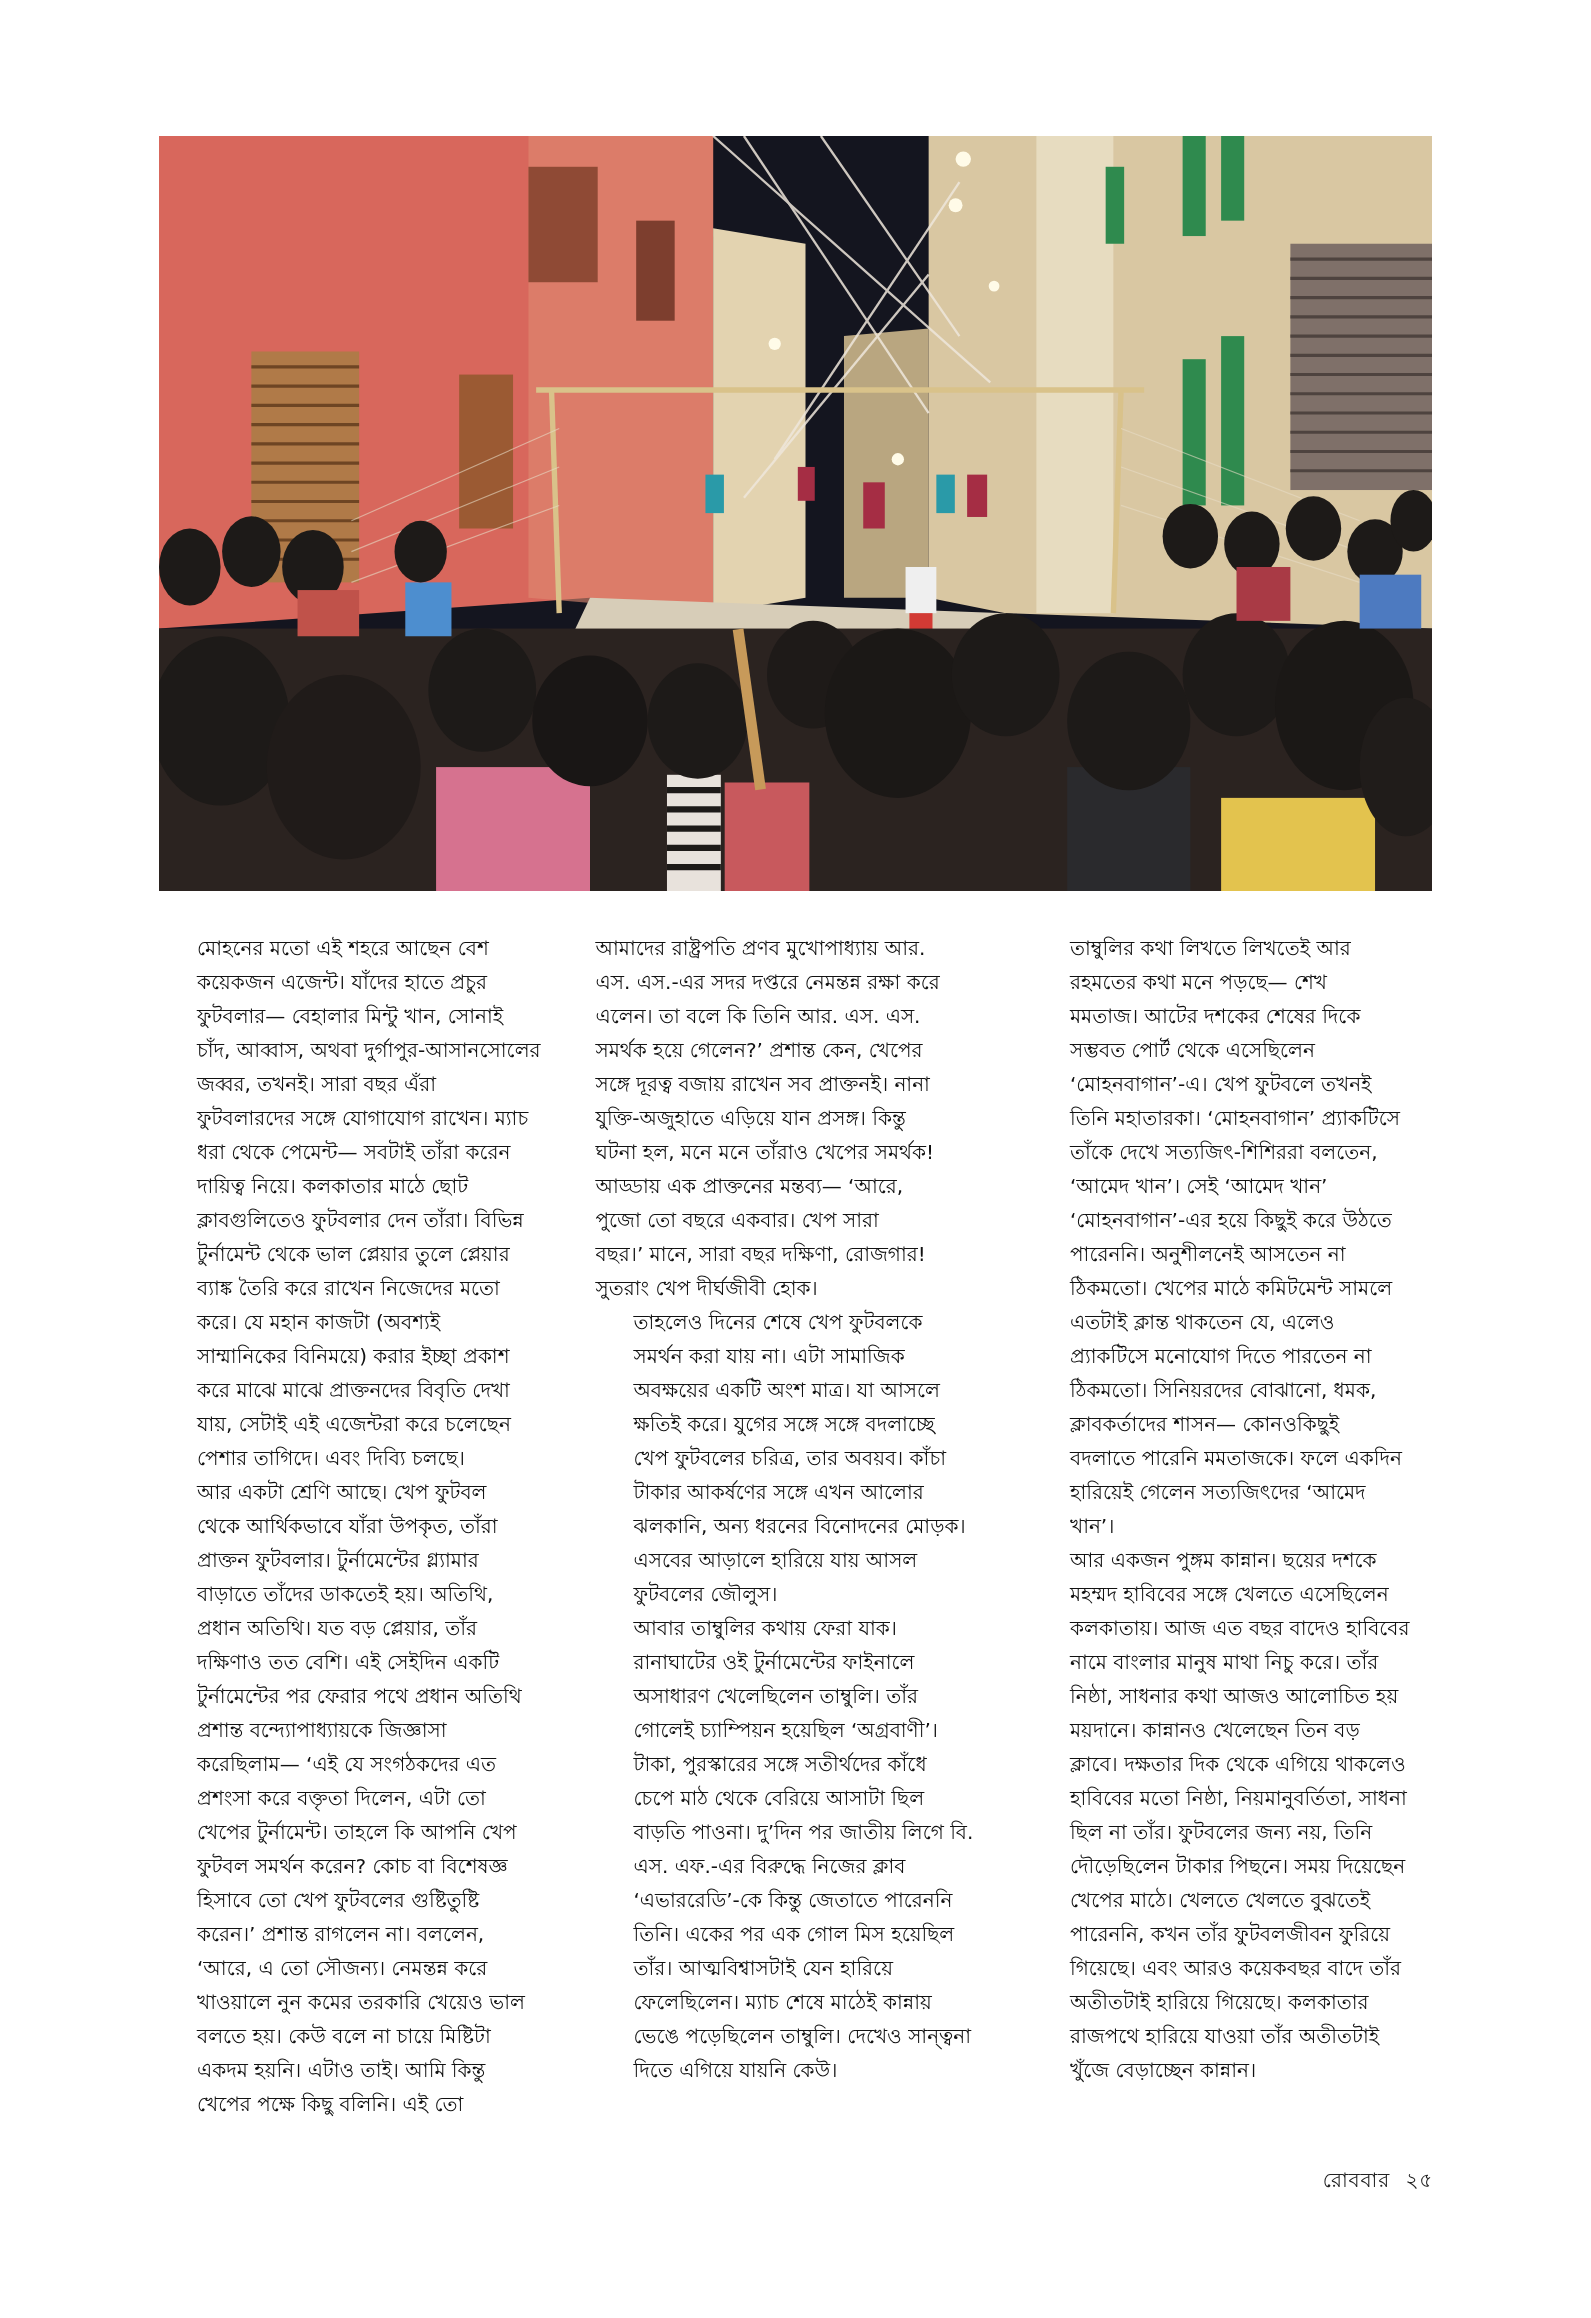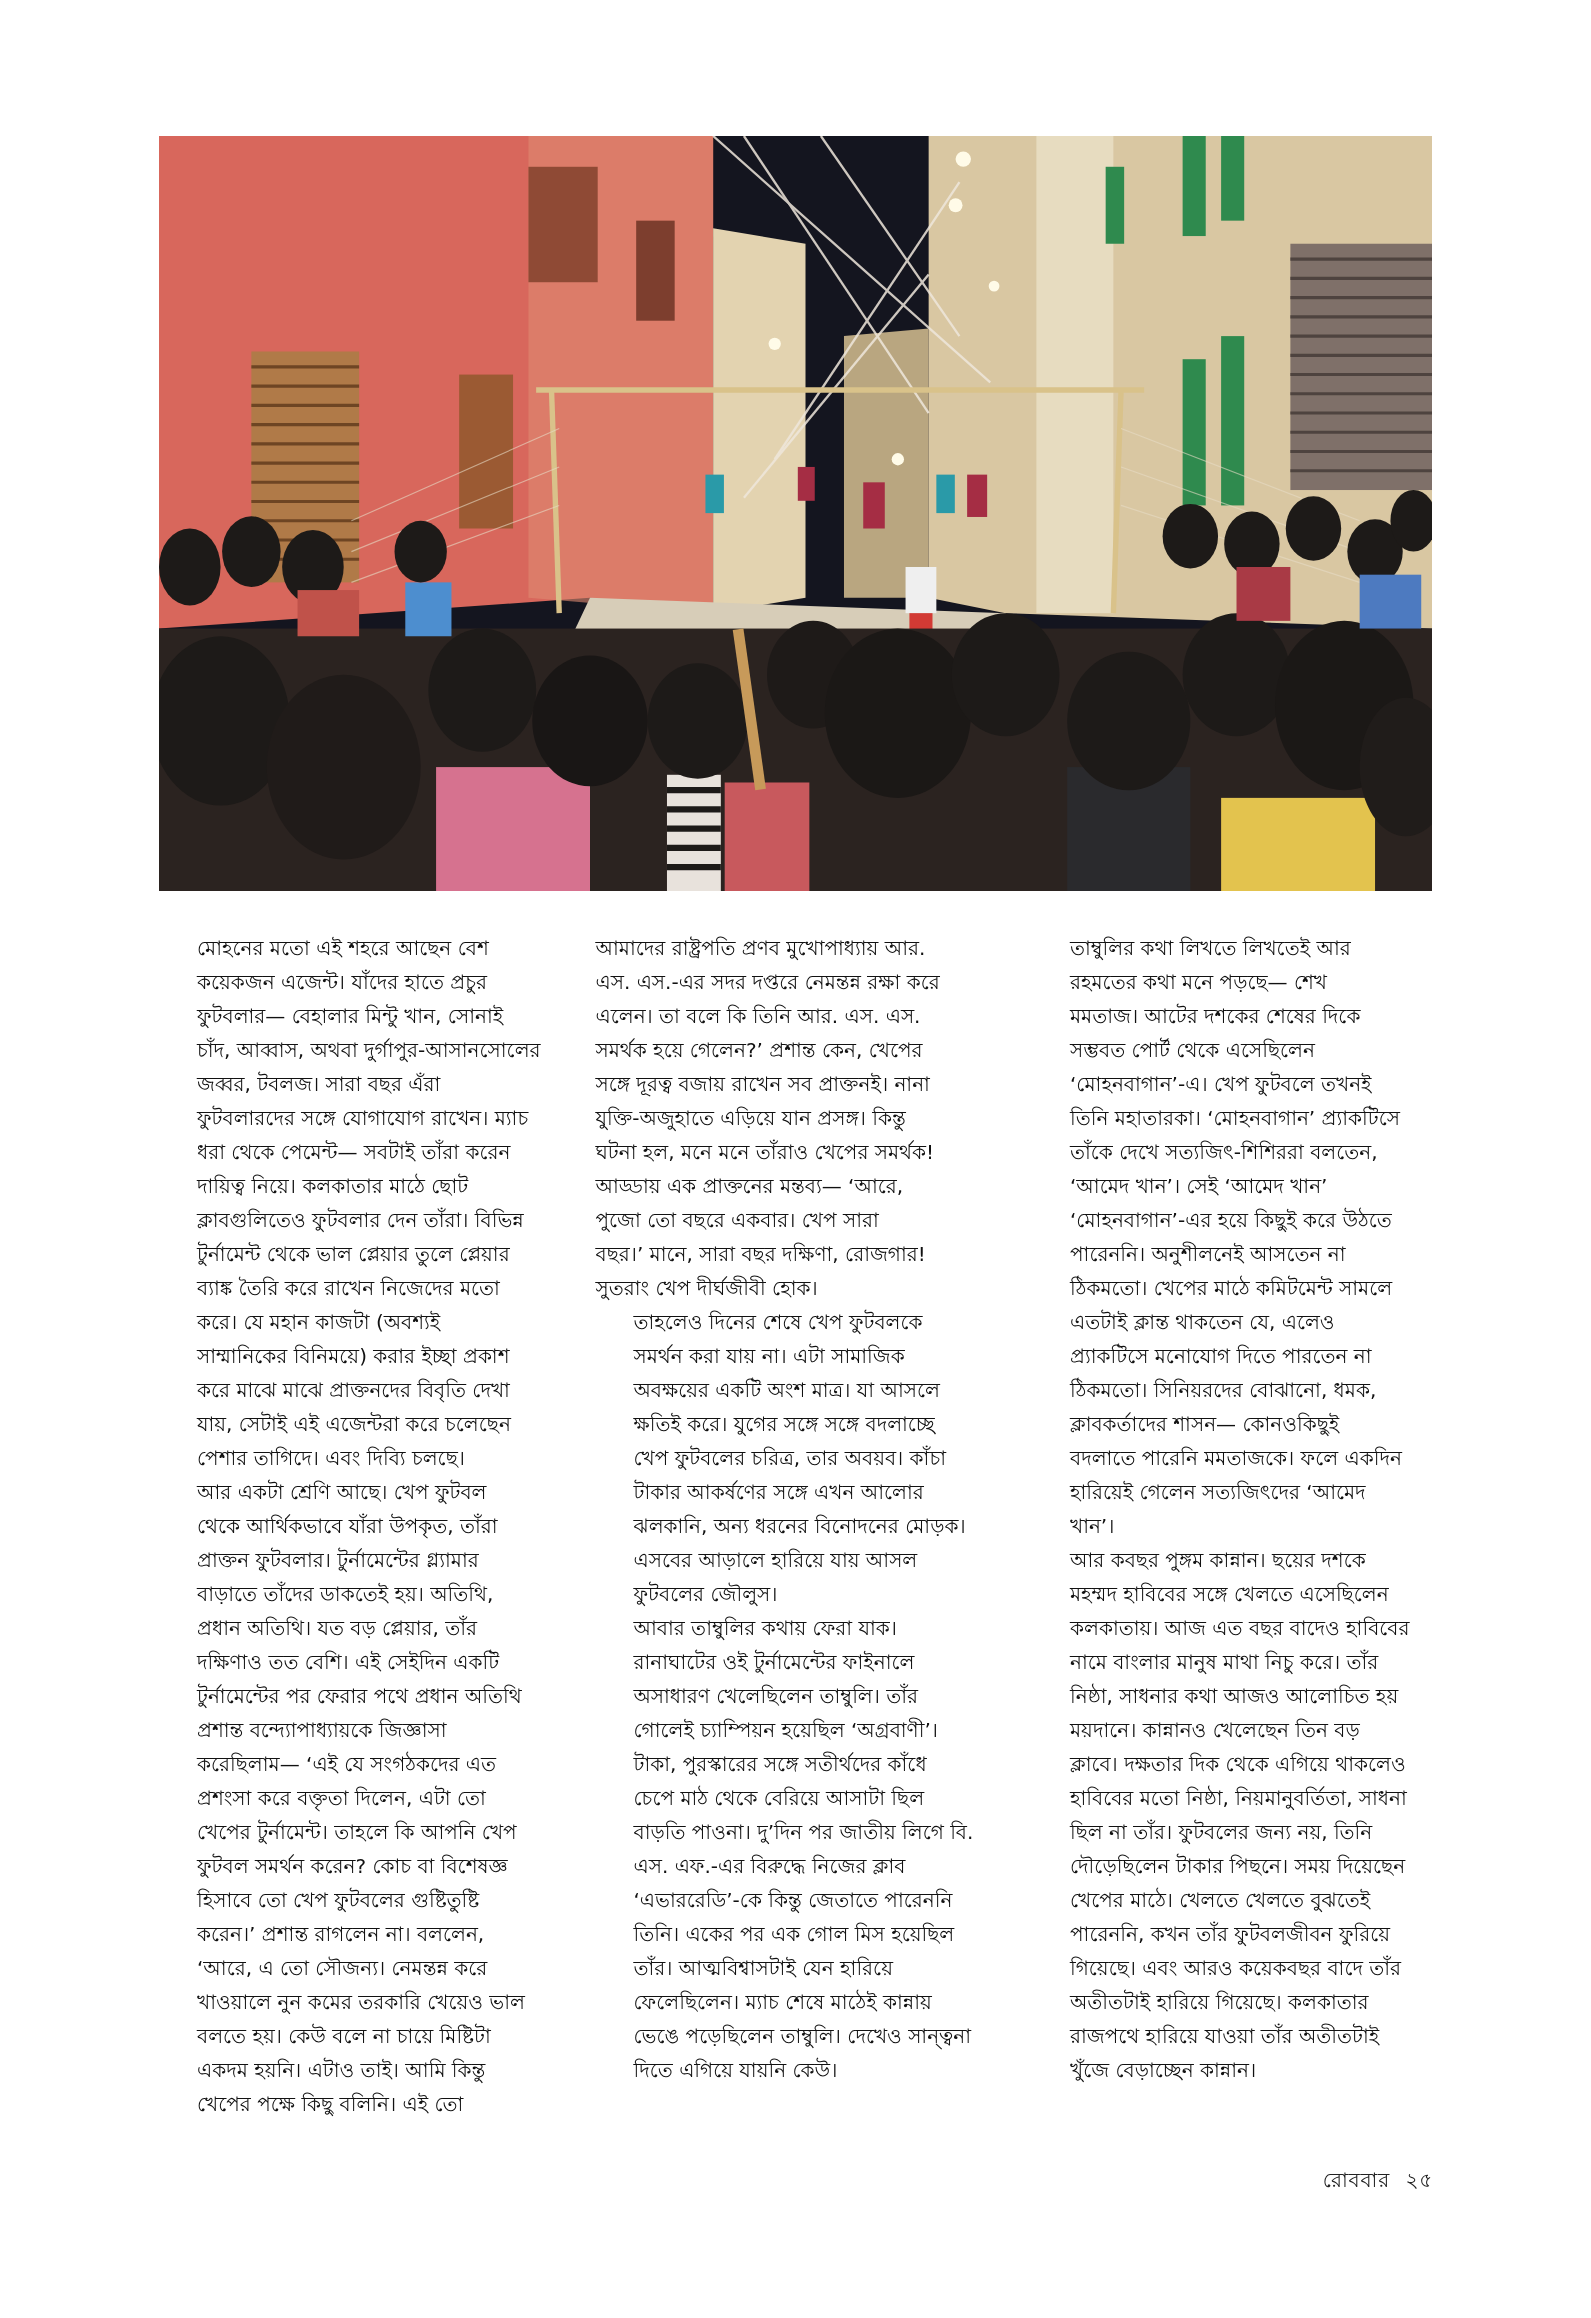--- a/index.html
+++ b/index.html
@@ -182,21 +182,21 @@
   </svg>
 </div>
 
 <div class="columns">
   <div class="col">
       <p class="indent">
         <span class="line">মোহনের মতো এই শহরে আছেন বেশ</span>
         <span class="line">কয়েকজন এজেন্ট। যাঁদের হাতে প্রচুর</span>
         <span class="line">ফুটবলার— বেহালার মিন্টু খান, সোনাই</span>
         <span class="line">চাঁদ, আব্বাস, অথবা দুর্গাপুর-আসানসোলের</span>
-        <span class="line">জব্বর, টবলজ। সারা বছর এঁরা</span>
+        <span class="line">জব্বর, তখনই। সারা বছর এঁরা</span>
         <span class="line">ফুটবলারদের সঙ্গে যোগাযোগ রাখেন। ম্যাচ</span>
         <span class="line">ধরা থেকে পেমেন্ট— সবটাই তাঁরা করেন</span>
         <span class="line">দায়িত্ব নিয়ে। কলকাতার মাঠে ছোট</span>
         <span class="line">ক্লাবগুলিতেও ফুটবলার দেন তাঁরা। বিভিন্ন</span>
         <span class="line">টুর্নামেন্ট থেকে ভাল প্লেয়ার তুলে প্লেয়ার</span>
         <span class="line">ব্যাঙ্ক তৈরি করে রাখেন নিজেদের মতো</span>
         <span class="line">করে। যে মহান কাজটা (অবশ্যই</span>
         <span class="line">সাম্মানিকের বিনিময়ে) করার ইচ্ছা প্রকাশ</span>
         <span class="line">করে মাঝে মাঝে প্রাক্তনদের বিবৃতি দেখা</span>
         <span class="line">যায়, সেটাই এই এজেন্টরা করে চলেছেন</span>
@@ -281,21 +281,21 @@
         <span class="line">ঠিকমতো। খেপের মাঠে কমিটমেন্ট সামলে</span>
         <span class="line">এতটাই ক্লান্ত থাকতেন যে, এলেও</span>
         <span class="line">প্র্যাকটিসে মনোযোগ দিতে পারতেন না</span>
         <span class="line">ঠিকমতো। সিনিয়রদের বোঝানো, ধমক,</span>
         <span class="line">ক্লাবকর্তাদের শাসন— কোনওকিছুই</span>
         <span class="line">বদলাতে পারেনি মমতাজকে। ফলে একদিন</span>
         <span class="line">হারিয়েই গেলেন সত্যজিৎদের ‘আমেদ</span>
         <span class="line">খান’।</span>
       </p>
       <p class="indent">
-        <span class="line">আর কবছর পুঙ্গম কান্নান। ছয়ের দশকে</span>
+        <span class="line">আর একজন পুঙ্গম কান্নান। ছয়ের দশকে</span>
         <span class="line">মহম্মদ হাবিবের সঙ্গে খেলতে এসেছিলেন</span>
         <span class="line">কলকাতায়। আজ এত বছর বাদেও হাবিবের</span>
         <span class="line">নামে বাংলার মানুষ মাথা নিচু করে। তাঁর</span>
         <span class="line">নিষ্ঠা, সাধনার কথা আজও আলোচিত হয়</span>
         <span class="line">ময়দানে। কান্নানও খেলেছেন তিন বড়</span>
         <span class="line">ক্লাবে। দক্ষতার দিক থেকে এগিয়ে থাকলেও</span>
         <span class="line">হাবিবের মতো নিষ্ঠা, নিয়মানুবর্তিতা, সাধনা</span>
         <span class="line">ছিল না তাঁর। ফুটবলের জন্য নয়, তিনি</span>
         <span class="line">দৌড়েছিলেন টাকার পিছনে। সময় দিয়েছেন</span>
         <span class="line">খেপের মাঠে। খেলতে খেলতে বুঝতেই</span>

